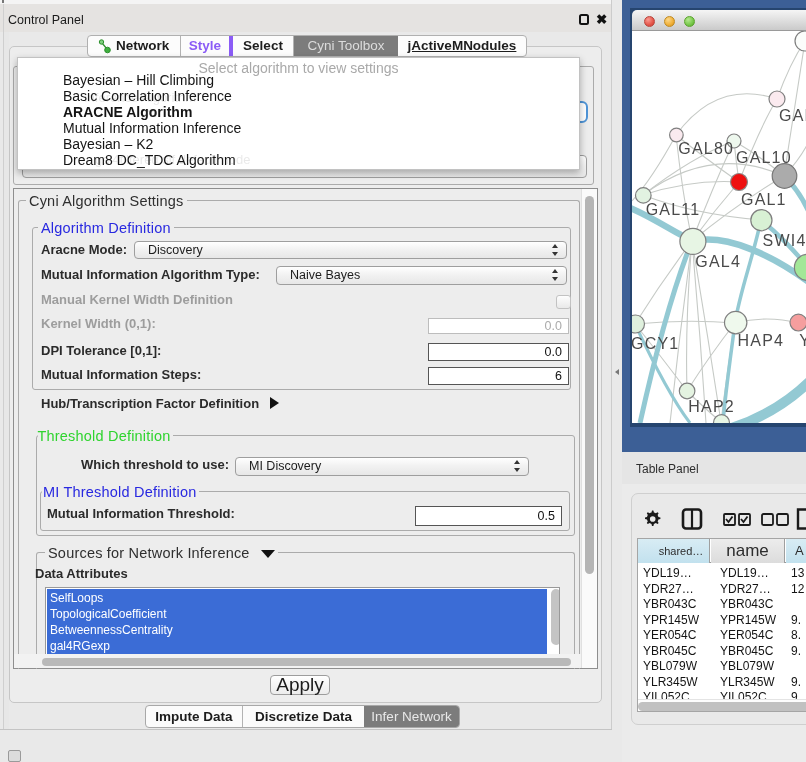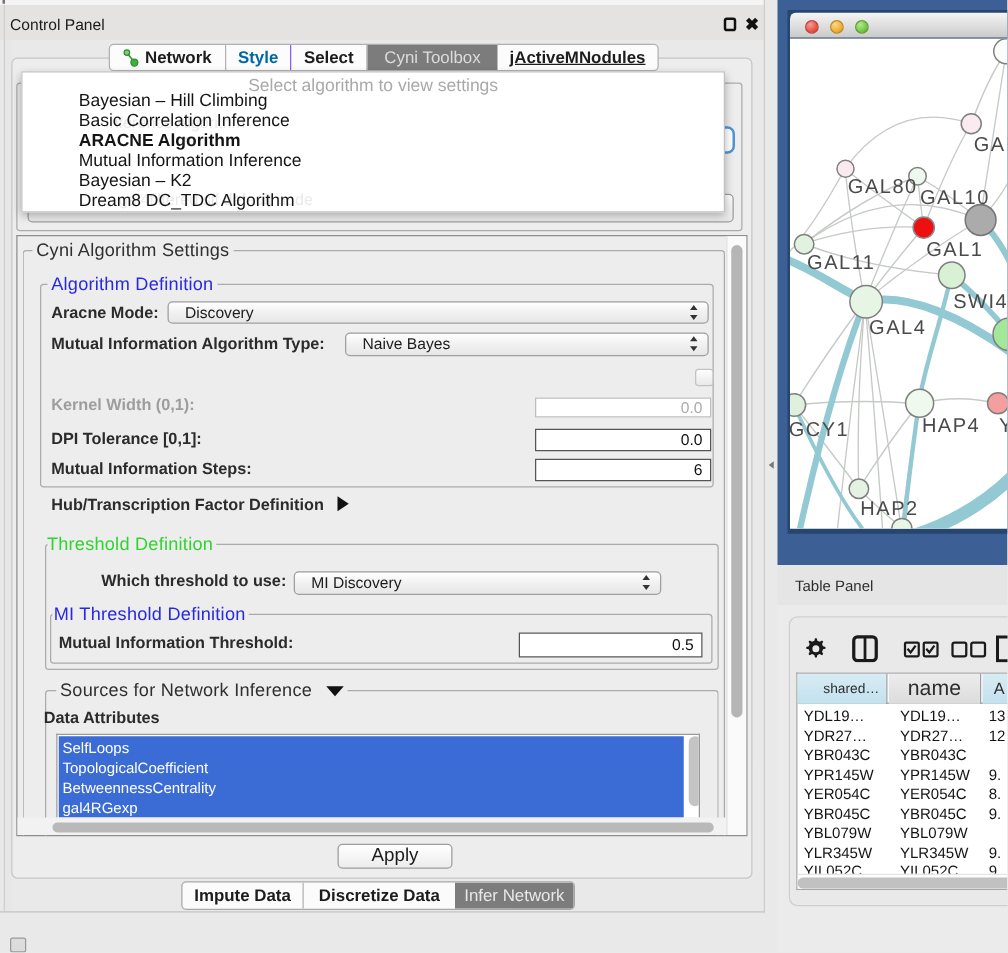--- a/index.html
+++ b/index.html
@@ -61,20 +61,21 @@
       <span class="ct">Discovery</span>
       <span class="spin"></span>
     </div>
 
   <div class="lbl" style="left:41px;top:267.5px;">Mutual Information Algorithm Type:</div>
   <div class="combo" style="left:276px;top:265.5px;width:291px;height:19px;">
       <span class="ct">Naive Bayes</span>
       <span class="spin"></span>
     </div>
 
+  <div class="lbl dis" style="left:41px;top:293px;">Manual Kernel Width Definition</div>
   <div class="abs" style="left:556px;top:295px;width:15px;height:14px;border:1px solid #c2c2c2;border-radius:3px;background:linear-gradient(#fdfdfd,#e9e9e9);"></div>
 
   <div class="lbl dis" style="left:41px;top:317px;">Kernel Width (0,1):</div>
   <div class="field" style="left:428px;top:318px;width:141px;height:16px;border-color:#bdbdbd;color:#ababab;line-height:14px;">0.0</div>
 
   <div class="lbl" style="left:41px;top:344px;">DPI Tolerance [0,1]:</div>
   <div class="field" style="left:428px;top:343px;width:141px;height:18px;line-height:16px;">0.0</div>
 
   <div class="lbl" style="left:41px;top:368px;">Mutual Information Steps:</div>
   <div class="field" style="left:428px;top:367px;width:141px;height:18px;line-height:16px;">6</div>
@@ -107,31 +108,31 @@
       <div style="padding:1px 0 0 3px;line-height:16.1px;">SelfLoops<br>TopologicalCoefficient<br>BetweennessCentrality<br>gal4RGexp</div>
     </div>
     <div class="abs" style="left:505px;top:1px;width:10px;height:56px;background:#c4c4c4;border-radius:5px;"></div>
   </div>
 
   <div class="abs" style="left:581px;top:189px;width:16px;height:479px;background:#fafafa;border-left:1px solid #e0e0e0;"></div>
   <div class="abs" style="left:585px;top:196px;width:9px;height:378px;background:#b5b5b5;border-radius:4.5px;"></div>
   <div class="abs" style="left:14px;top:654px;width:567px;height:14px;background:#f2f2f2;"></div>
   <div class="abs" style="left:42px;top:658px;width:529px;height:8px;background:#b9b9b9;border-radius:4px;"></div>
 
-  <div class="abs" style="left:270px;top:675px;width:92px;height:20px;border:1px solid #9d9d9d;border-radius:4px;background:linear-gradient(#ffffff,#ececec);font-size:15px;color:#1c1c1c;text-align:center;line-height:18px;">Apply</div>
+  <div class="abs" style="left:270px;top:675px;width:60px;height:20px;border:1px solid #9d9d9d;border-radius:4px;background:linear-gradient(#ffffff,#ececec);font-size:19px;color:#1c1c1c;text-align:center;line-height:18px;">Apply</div>
 
   <div class="abs" style="left:145px;top:705px;width:315px;height:23px;background:#fbfbfb;border:1px solid #a8a8a8;border-radius:4px;overflow:hidden;display:flex;">
     <div style="width:97px;border-right:1px solid #b3b3b3;font-size:13.5px;font-weight:bold;color:#1c1c1c;text-align:center;line-height:21px;">Impute Data</div>
     <div style="width:121px;font-size:13.5px;font-weight:bold;color:#1c1c1c;text-align:center;line-height:21px;">Discretize Data</div>
     <div style="flex:1;background:#7c7c7c;font-size:13.5px;font-weight:normal;color:#e8e8e8;text-align:center;line-height:21px;">Infer Network</div>
   </div>
 
   <div class="abs" style="left:87px;top:35px;width:440px;height:22px;background:#fcfcfc;border:1px solid #b0b0b0;border-radius:4px;overflow:hidden;display:flex;">
     <div style="width:93px;border-right:1px solid #b3b3b3;font-size:13.5px;font-weight:bold;color:#1d1d1d;text-align:left;padding-left:28px;line-height:20px;">Network</div>
-    <div style="width:52px;border-right:1px solid #8b5cf6;font-size:13.5px;font-weight:bold;color:#0369a1;text-align:center;line-height:20px;">Style</div>
+    <div style="width:52px;border-right:4px solid #8b5cf6;font-size:13.5px;font-weight:bold;color:#8b5cf6;text-align:center;line-height:20px;">Style</div>
     <div style="width:61px;border-right:1px solid #b3b3b3;font-size:13.5px;font-weight:bold;color:#1d1d1d;text-align:center;line-height:20px;">Select</div>
     <div style="width:104px;background:#7c7c7c;font-size:13.5px;font-weight:normal;color:#dcdcdc;text-align:center;line-height:20px;">Cyni Toolbox</div>
     <div style="flex:1;font-size:13.5px;font-weight:bold;color:#1d1d1d;text-align:center;line-height:20px;text-decoration:underline;">jActiveMNodules</div>
   </div>
 
   <svg class="abs" style="left:98px;top:39px;" width="14" height="15" viewBox="0 0 14 15">
     <line x1="4" y1="4" x2="9" y2="10" stroke="#2d8f2d" stroke-width="1.2"></line>
     <circle cx="3.5" cy="3" r="2.2" fill="#7ed07e" stroke="#2d8f2d" stroke-width="1"></circle>
     <circle cx="9.5" cy="11" r="2.8" fill="#3faf3f" stroke="#2d8f2d" stroke-width="1"></circle>
   </svg>

